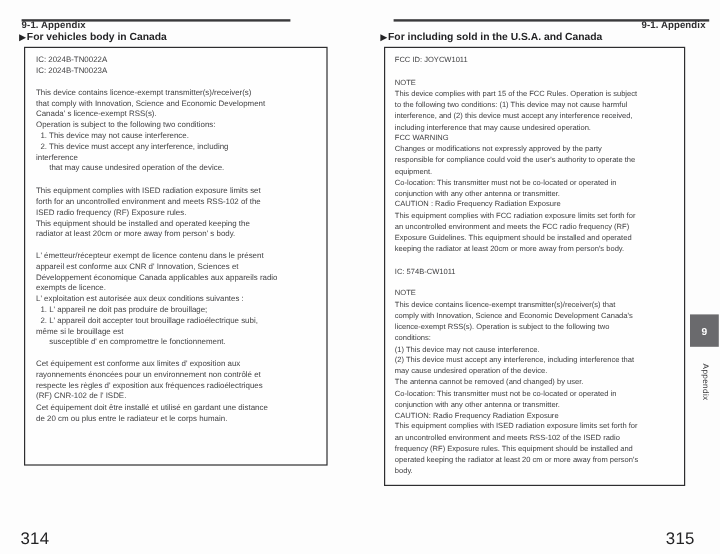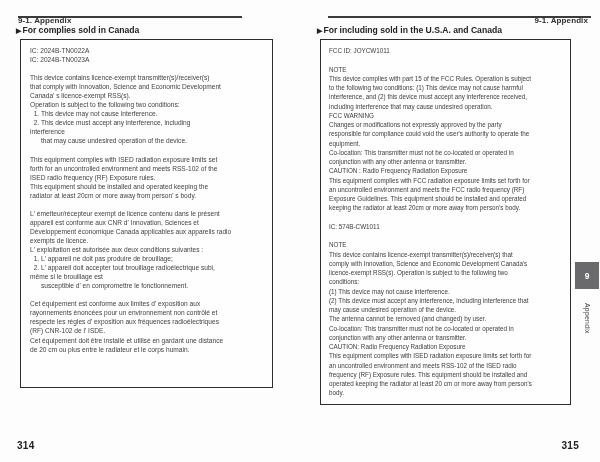--- a/index.html
+++ b/index.html
@@ -56,22 +56,22 @@
   }
   .reg-box.right {
     left: 320px; top: 39px; width: 251px; height: 366px;
     padding: 6px 8px;
     font-size: 6.3px; line-height: 9.25px;
     color: #3c3c3e;
   }
   .page-num {
     position: absolute;
     top: 440px;
-    font-size: 10px;
-    font-weight: bold;
+    font-size: 14px;
+    font-weight: normal;
     color: #232325;
     letter-spacing: 0.3px;
   }
   .page-num.left { left: 17px; }
   .page-num.right { right: 21px; text-align: right; }
   .tab-square {
     position: absolute;
     left: 575px; top: 262px;
     width: 24px; height: 27px;
     background: #6a6a6d;
@@ -91,21 +91,21 @@
   }
 </style>
 </head>
 <body>
 
 <div>
 
   <div class="page-header left">9-1. Appendix</div>
   <div class="header-rule left"></div>
   <div class="section-heading left">
-    <span class="marker">▶</span><span>For complies sold in Canada</span>
+    <span class="marker">▶</span><span>For vehicles body in Canada</span>
   </div>
   <div class="reg-box left">IC: 2024B-TN0022A
 IC: 2024B-TN0023A
 
 This device contains licence-exempt transmitter(s)/receiver(s)
 that comply with Innovation, Science and Economic Development
 Canada' s licence-exempt RSS(s).
 Operation is subject to the following two conditions:
   1. This device may not cause interference.
   2. This device must accept any interference, including

